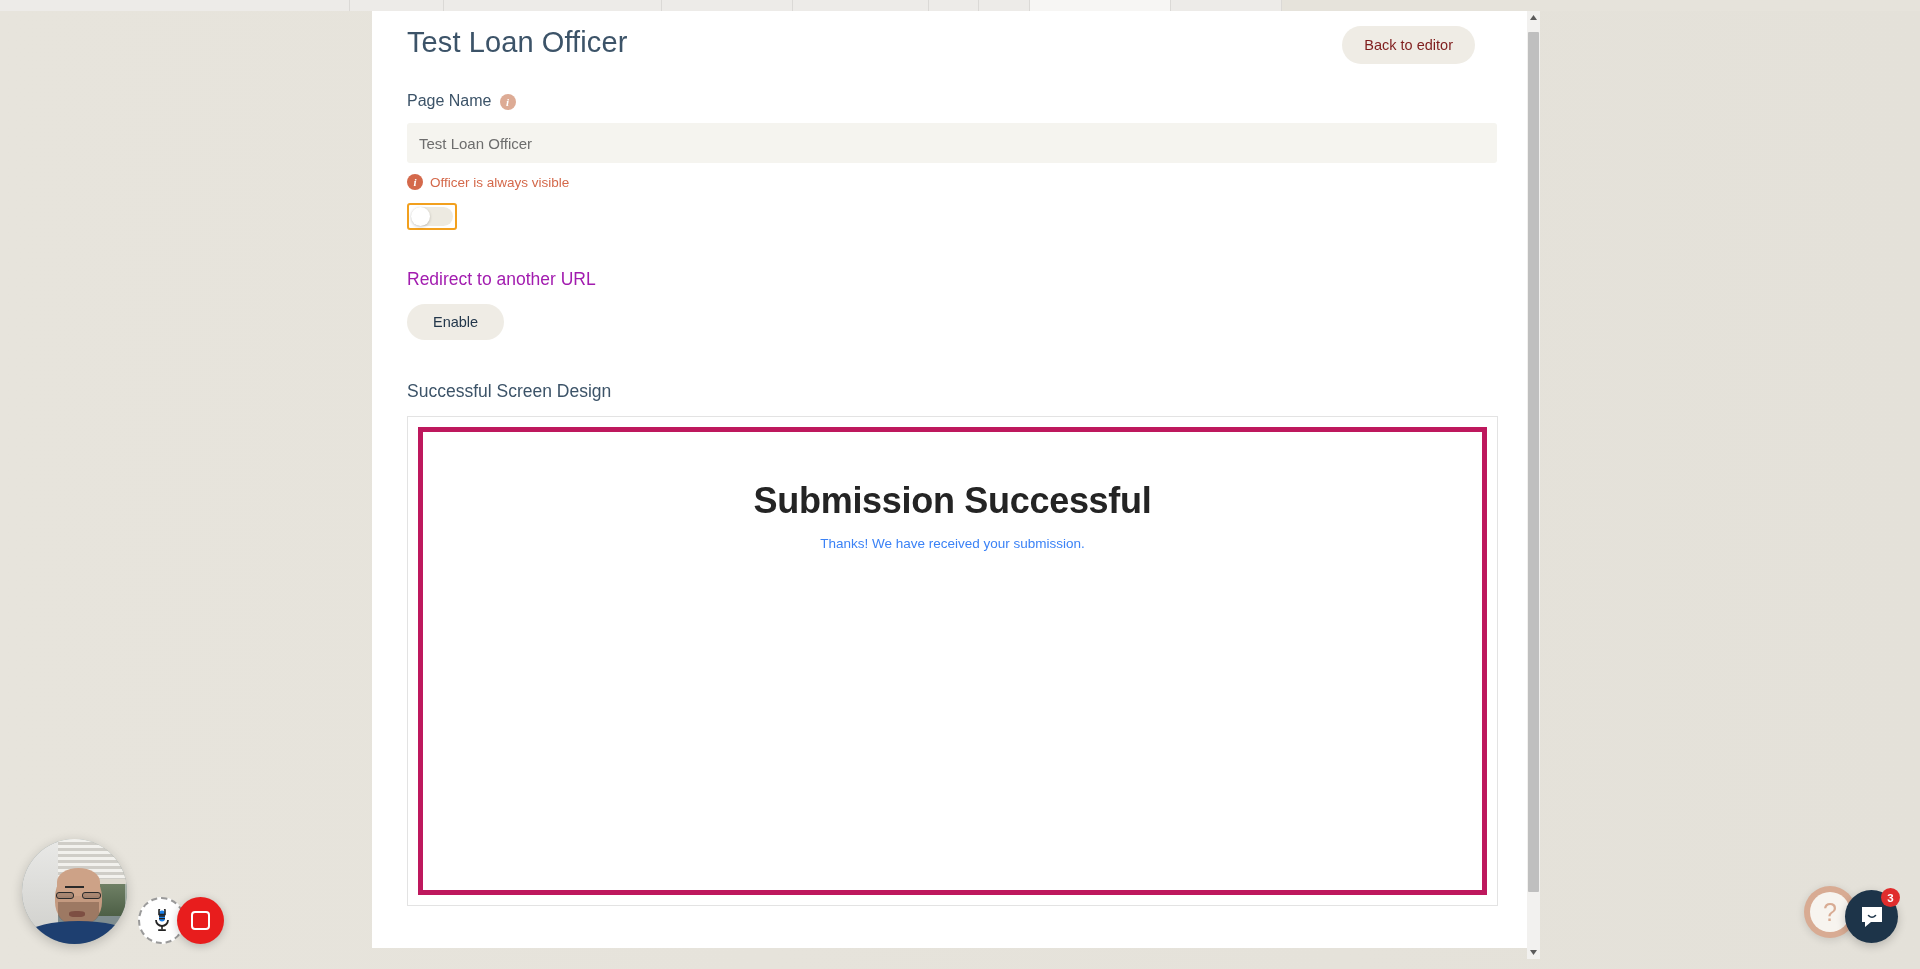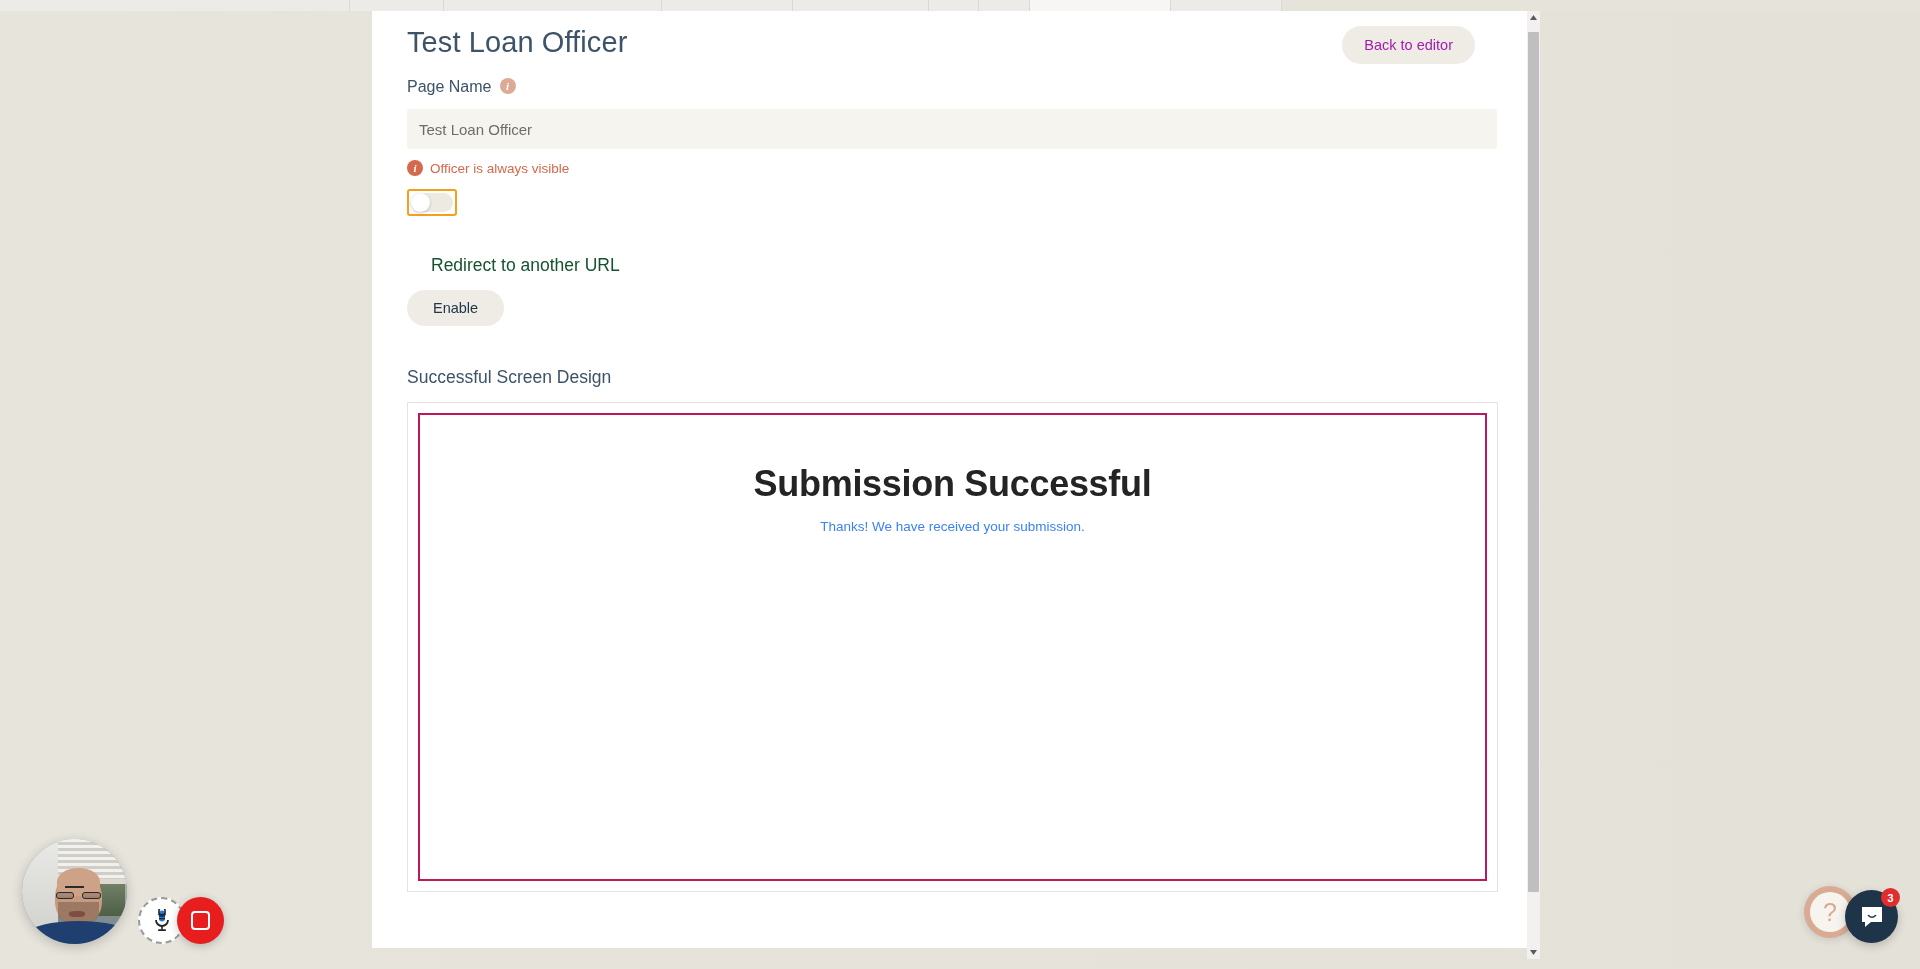--- a/index.html
+++ b/index.html
@@ -99,36 +99,36 @@
     font-weight: 400;
     color: #3c5368;
     letter-spacing: 0.1px;
     line-height: 40px;
   }
 
   #back-to-editor-button {
     background: #efece5;
     border: none;
     border-radius: 20px;
-    color: #a21caf;
+    color: #7f1d1d;
     font-size: 14.5px;
     font-family: "Liberation Sans", sans-serif;
     padding: 11px 22px;
     cursor: pointer;
     margin-top: 4px;
     margin-right: 12px;
   }
 
   .field-label {
     font-size: 16px;
     color: #3c5368;
     display: flex;
-    align-items: flex-start;
+    align-items: flex-end;
     gap: 8px;
-    margin-top: 4px;
+    margin-top: 18px;
   }
 
   .info-dot {
     display: inline-flex;
     align-items: center;
     justify-content: center;
     width: 16px; height: 16px;
     border-radius: 50%;
     background: #ddab95;
     color: #ffffff;
@@ -192,23 +192,22 @@
     position: absolute;
     top: 0px; left: 0px;
     width: 19px; height: 19px;
     border-radius: 50%;
     background: #ffffff;
     box-shadow: 0 1px 3px rgba(0,0,0,.22);
   }
 
   #redirect-heading {
     font-size: 17.5px;
-    color: #14532d;
+    color: #a21caf;
     margin-top: 35px;
-    margin-left: 24px;
   }
 
   #enable-button {
     background: #efece5;
     border: none;
     border-radius: 20px;
     color: #23374b;
     font-size: 14.5px;
     font-family: "Liberation Sans", sans-serif;
     padding: 10px 26px;
@@ -227,21 +226,21 @@
     width: 1091px;
     margin-top: 14px;
     border: 1px solid #e3e3e3;
     background: #ffffff;
     padding: 10px;
     height: 490px;
   }
   #submission-preview-inner {
     width: 100%;
     height: 100%;
-    border: 2px solid #be185d;
+    border: 5px solid #be185d;
     background: #ffffff;
     padding-top: 48px;
     text-align: center;
   }
   #submission-success-title {
     font-size: 36px;
     font-weight: bold;
     color: #242424;
     letter-spacing: -0.3px;
   }

